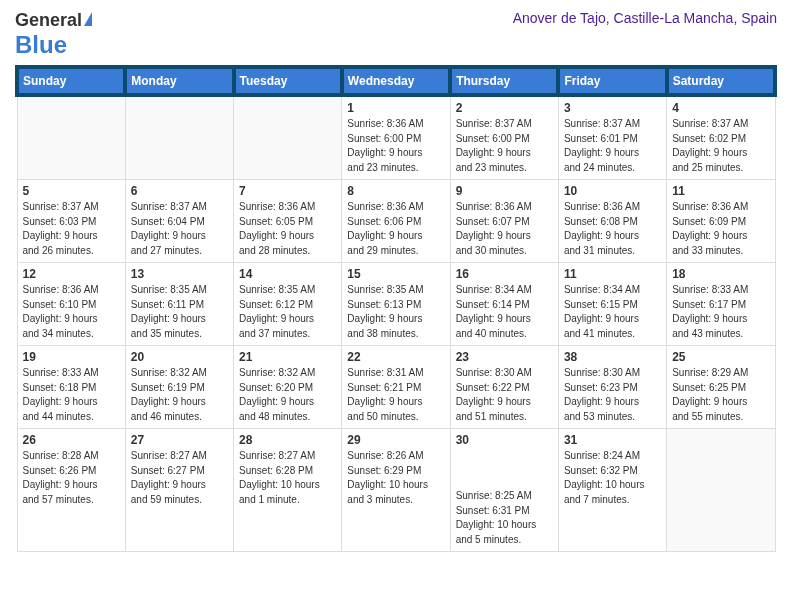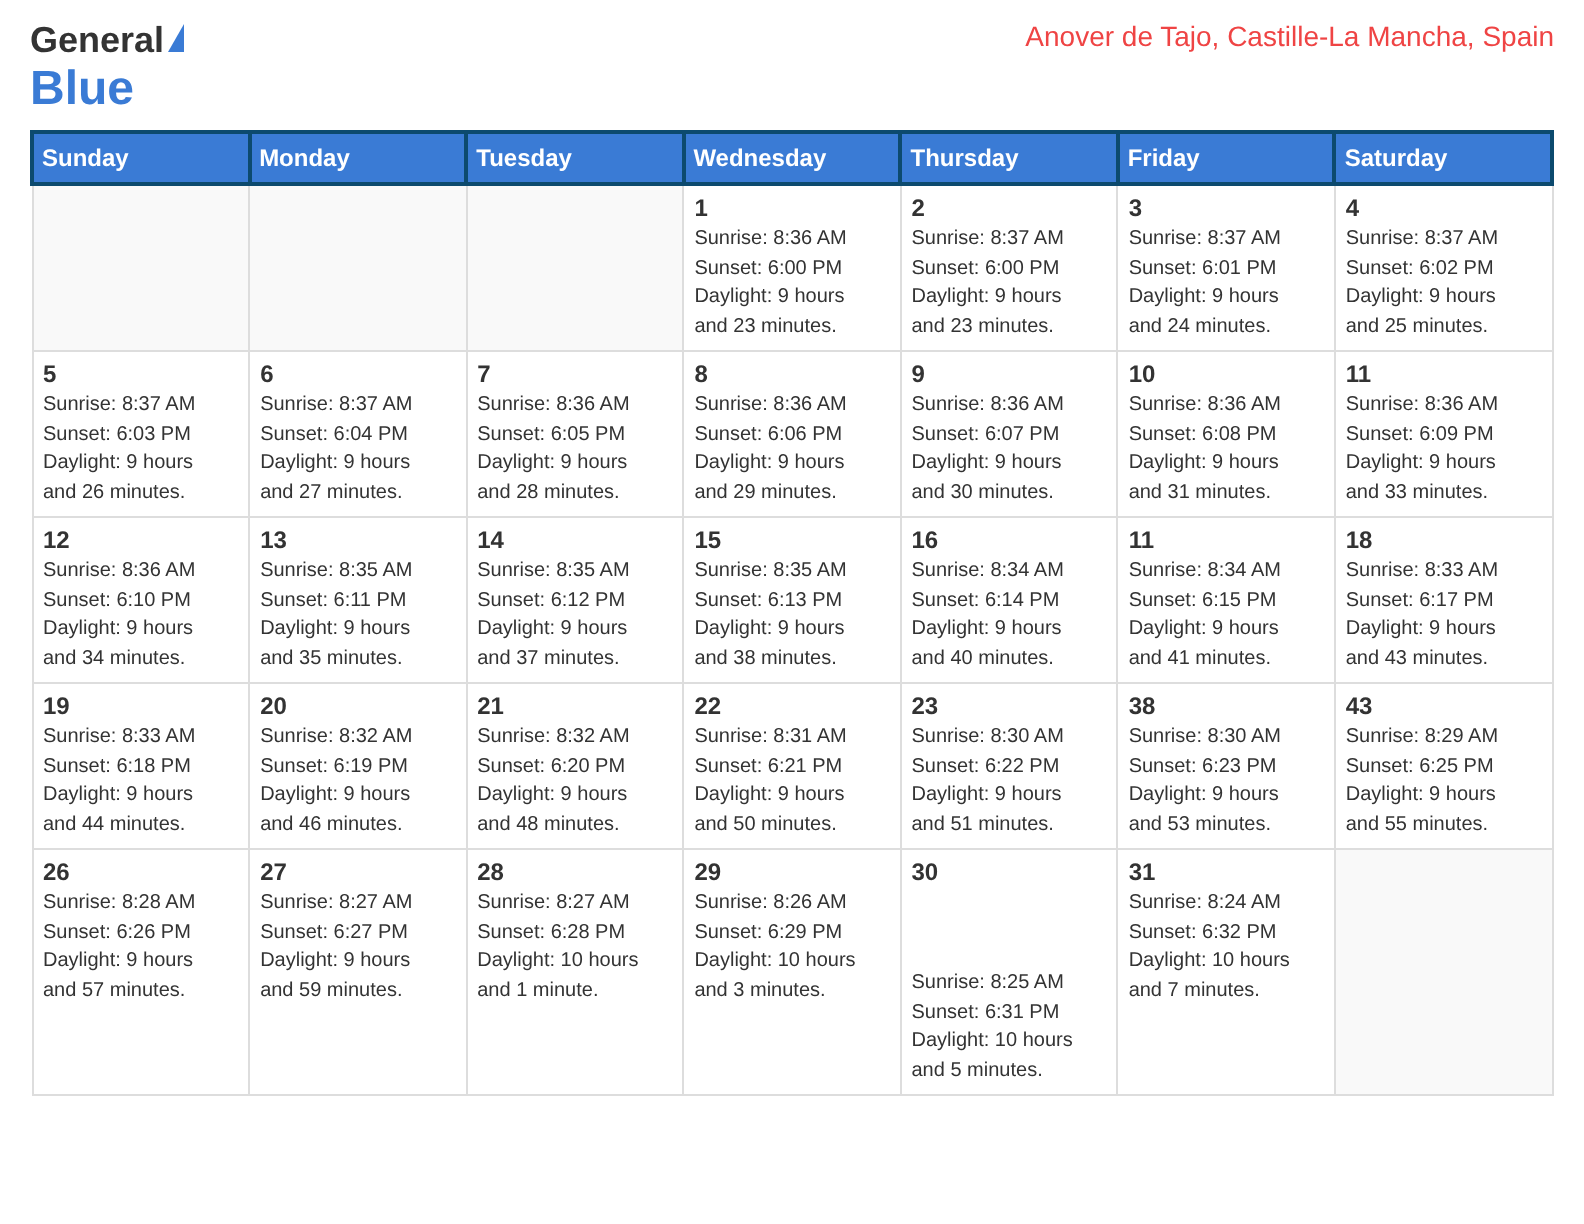--- a/index.html
+++ b/index.html
@@ -54,35 +54,35 @@
     .title-block {
       text-align: right;
     }
     .month-title {
       font-size: 32px;
       font-weight: bold;
       color: #333;
     }
     .subtitle {
       font-size: 14px;
-      color: #ef4444;
+      color: #4c1d95;
     }
     .calendar {
       width: 100%;
       border-collapse: collapse;
       border: 1px solid #ccc;
     }
     .calendar th {
       background-color: #3a7bd5;
       color: #fff;
       font-size: 12px;
       font-weight: bold;
       padding: 5px 4px;
       text-align: left;
-      border: 2px solid #0c4a6e;
+      border: 4px solid #0c4a6e;
     }
     .calendar td {
       vertical-align: top;
       padding: 4px 5px;
       border: 1px solid #ddd;
       font-size: 10.5px;
       color: #333;
       width: calc(100%/7);
       height: 80px;
       background: #fff;
@@ -304,21 +304,21 @@
 and 51 minutes.</div>
           </td>
           <td>
             <div class="day-num">38</div>
             <div class="day-info" style="white-space: pre-line;">Sunrise: 8:30 AM
 Sunset: 6:23 PM
 Daylight: 9 hours
 and 53 minutes.</div>
           </td>
           <td>
-            <div class="day-num">43</div>
+            <div class="day-num">25</div>
             <div class="day-info" style="white-space: pre-line;">Sunrise: 8:29 AM
 Sunset: 6:25 PM
 Daylight: 9 hours
 and 55 minutes.</div>
           </td>
         </tr>
         <tr>
           <td>
             <div class="day-num">26</div>
             <div class="day-info" style="white-space: pre-line;">Sunrise: 8:28 AM

